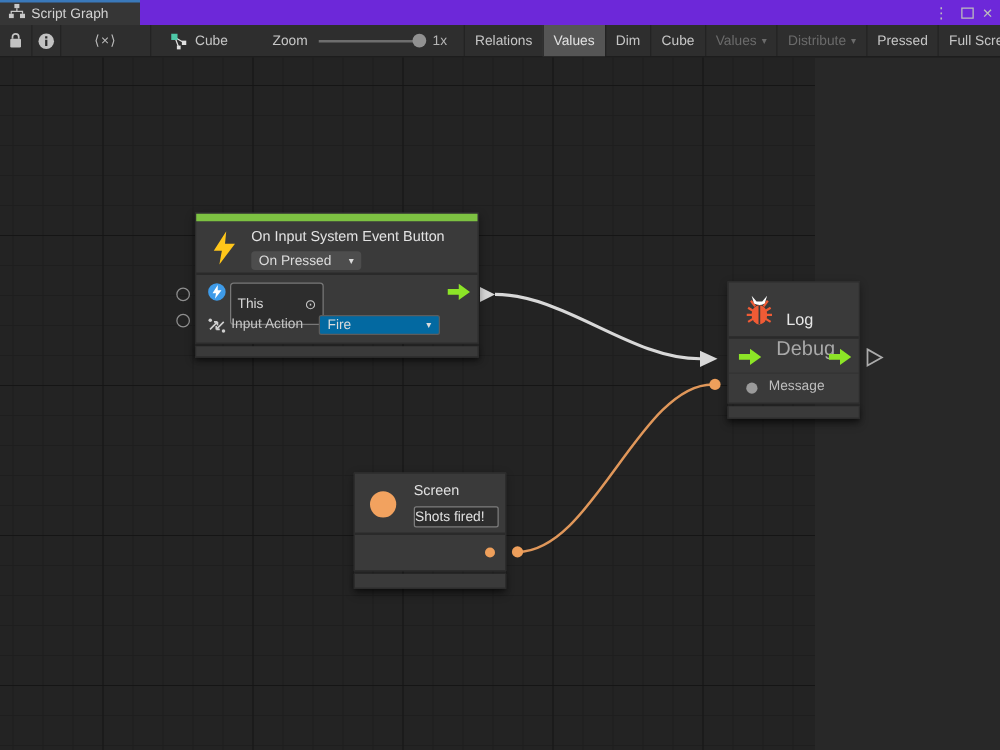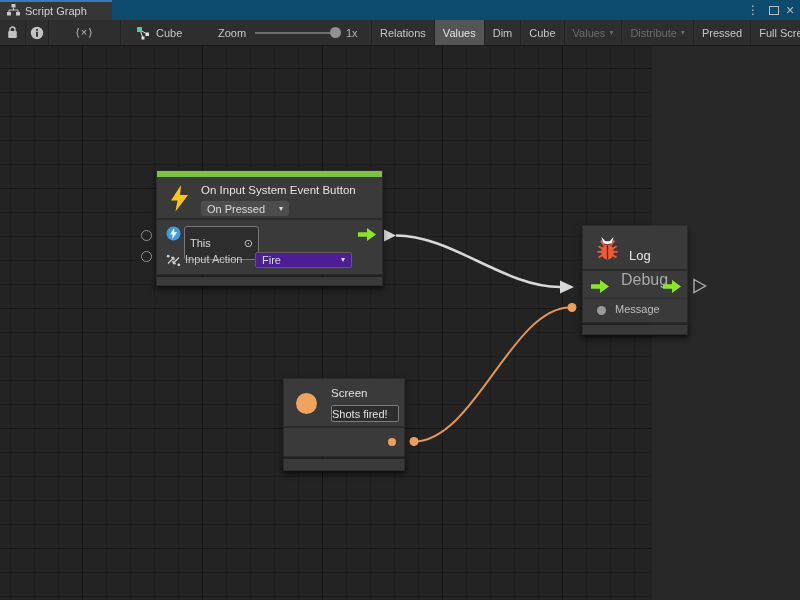--- a/index.html
+++ b/index.html
@@ -1,21 +1,21 @@
 <!DOCTYPE html>
 <html><head>
 <meta charset="utf-8">
 <style>
   * { margin:0; padding:0; box-sizing:border-box; }
   html,body { width:800px; height:600px; overflow:hidden; background:#282828;
     font-family:"Liberation Sans","DejaVu Sans",sans-serif; }
   .window { position:relative; width:800px; height:600px; background:#282828; }
 
   
-  .tabbar { position:absolute; left:0; top:0; width:800px; height:20px; background:#0c4a6e; }
+  .tabbar { position:absolute; left:0; top:0; width:800px; height:20px; background:#6d28d9; }
   .tab { position:absolute; left:0; top:0; width:112px; height:20px; background:#363636;
     border-top:2px solid #3a79bb; display:flex; align-items:center; gap:5px; padding-left:7px; }
   .tab-title { font-size:11px; color:#d2d2d2; white-space:nowrap; }
   .winctl { position:absolute; top:0; height:20px; display:flex; align-items:center; color:#bdbdbd; }
   .ctl-menu { right:40px; font-size:12px; width:14px; justify-content:center; }
   .ctl-max { right:18px; width:16px; justify-content:center; }
   .ctl-max .sq { width:10px; height:9px; border:1.5px solid #bdbdbd; }
   .ctl-close { right:2px; width:16px; justify-content:center; font-size:14px; }
 
   
@@ -68,21 +68,21 @@
   .ev-dd { position:absolute; left:44px; top:24px; width:88px; height:15px; }
   .ev-body { position:relative; height:54px; }
   .ev-row { position:relative; height:27px; }
   .mini-icon { position:absolute; left:9px; top:6px; }
   .this-field { position:absolute; left:27px; top:6px; width:75px; height:15px;
     background:#2d2d2d; border:1px solid #787878; border-radius:3px; display:flex;
     align-items:center; justify-content:space-between; padding:16px 5px; font-size:11px; color:#d8d8d8; }
   .target-glyph { color:#c9c9c9; font-size:11px; }
   .row-label { position:absolute; left:28px; top:6px; font-size:11px; color:#c6c6c6; }
   .fire-dd { position:absolute; left:98px; top:5px; width:97px; height:16px;
-    background:#4c1d95; border:1px solid #5c5c5c; border-radius:2px; }
+    background:#0369a1; border:1px solid #5c5c5c; border-radius:2px; }
   .exec-out-ev { position:absolute; right:6px; top:7px; }
   .ev-footer { height:9px; }
 
   
   .node-debug { left:582px; top:179px; width:106px; }
   .dbg-header { position:relative; height:45px; border-bottom:2px solid #2a2a2a; }
   .dbg-bug { position:absolute; left:11px; top:9px; }
   .dbg-cat { position:absolute; left:38px; top:9px; font-size:16px; color:#a9a9a9;margin-top:36px; }
   .dbg-name { position:absolute; left:46px; top:22px; font-size:13px; color:#e6e6e6; }
   .dbg-row1 { position:relative; height:28px; border-bottom:1px solid #333333; }

